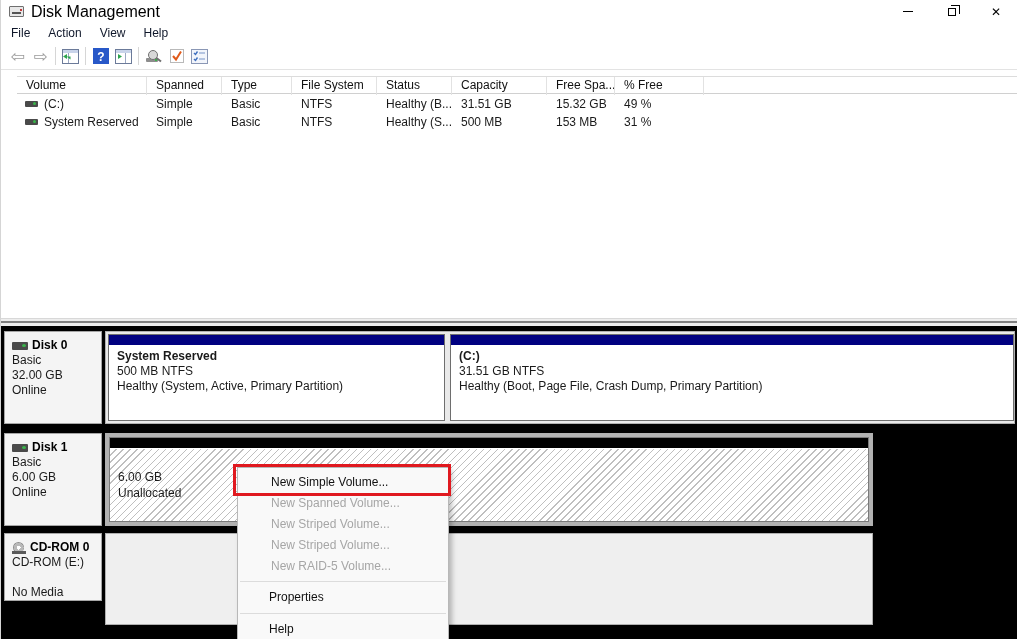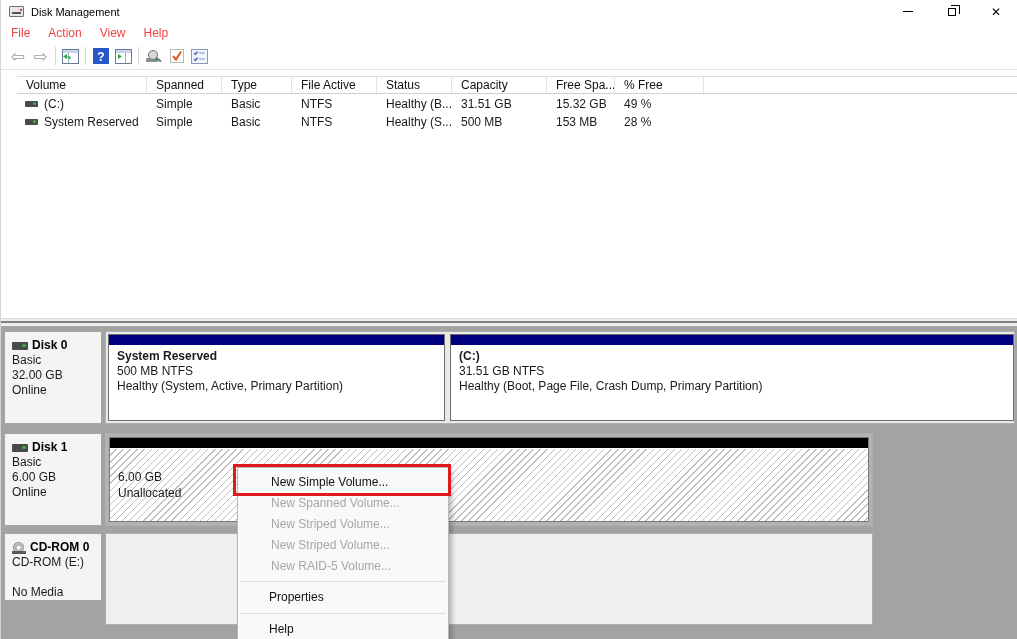--- a/index.html
+++ b/index.html
@@ -5,30 +5,30 @@
   * { margin:0; padding:0; box-sizing:border-box; }
   html,body { background:#fff; }
   body { font-family:"Liberation Sans","DejaVu Sans",sans-serif; font-size:12px; color:#1a1a1a; }
   #root { position:relative; width:1017px; height:639px; background:#fff; overflow:hidden; border-left:1px solid #d5d5d5; }
 
   
   .titlebar { position:absolute; left:0; top:0; width:1017px; height:23px; background:#fff; display:flex; align-items:center; }
   .app-icon { width:15px; height:11px; margin-left:8px; position:relative; background:#e8e8e8; border:1px solid #6f6f6f; border-radius:1px; }
   .app-icon::after { content:""; position:absolute; left:2px; bottom:2px; width:9px; height:2px; background:#555; }
   .app-icon::before { content:""; position:absolute; right:1px; top:2px; width:2px; height:2px; background:#c43b3b; }
-  .title-text { margin-left:7px; font-size:11px; color:#000; }
+  .title-text { margin-left:7px; font-size:16px; color:#000; }
   .win-controls { margin-left:auto; display:flex; height:23px; }
   .win-btn { width:44px; height:23px; display:flex; align-items:center; justify-content:center; color:#000; font-size:12px; }
   .min-glyph { width:10px; height:1px; background:#000; }
   .restore-glyph { width:8px; height:8px; border:1px solid #000; position:relative; background:#fff; }
   .restore-glyph::before { content:""; position:absolute; left:2px; top:-4px; width:8px; height:8px; border:1px solid #000; border-left:none; border-bottom:none; }
 
   
   .menubar { position:absolute; left:0; top:23px; width:1017px; height:20px; background:#fff; display:flex; align-items:center; padding-left:10px; }
-  .menu-item { padding:2px 9px 2px 0; margin-right:9px; color:#ef4444; }
+  .menu-item { padding:2px 9px 2px 0; margin-right:9px; color:#0f172a; }
 
   
   .toolbar { position:absolute; left:0; top:43px; width:1017px; height:27px; background:#fff; border-bottom:1px solid #e3e3e3; display:flex; align-items:center; padding-left:5px; }
   .tb-btn { width:23px; height:22px; display:flex; align-items:center; justify-content:center; }
   .tb-sep { width:1px; height:18px; background:#d6d6d6; margin:0 3px; }
   .arrow-glyph { font-size:17px; color:#9a9a9a; line-height:1; }
 
   
   .vol-list { position:absolute; left:16px; top:75px; width:1017px; height:243px; background:#fff; }
   .vl-header { position:absolute; left:0; top:1px; width:1017px; height:18px; border-top:1px solid #dcdcdc; border-bottom:1px solid #d0d0d0; background:#fff; }
@@ -37,21 +37,21 @@
   .vl-cell { position:absolute; top:0; height:18px; line-height:18px; padding-left:9px; white-space:nowrap; overflow:hidden; }
   .drive-glyph { position:absolute; left:8px; top:6px; width:13px; height:6px; background:#4a4a4a; border-radius:1px; }
   .drive-glyph::after { content:""; position:absolute; right:2px; top:1px; width:3px; height:3px; background:#39b54a; border-radius:50%; }
   .vl-cell.vol-name { padding-left:27px; }
 
   
   .splitter { position:absolute; left:0; top:318px; width:1017px; height:8px; background:#ededed; border-top:1px solid #d8d8d8; }
   .splitter::after { content:""; position:absolute; left:0; top:2px; width:1017px; height:2px; background:#7f7f7f; }
 
   
-  .disk-panel { position:absolute; left:0; top:326px; width:1017px; height:313px; background:#a3a3a3; }
+  .disk-panel { position:absolute; left:0; top:326px; width:1017px; height:313px; background:#000000; }
 
   .disk-hdr { position:absolute; background:#f4f4f4; border:1px solid #a6a6a6; padding:6px 7px; line-height:15px; }
   .disk-hdr .hdr-title { font-weight:bold; color:#000; display:flex; align-items:center; gap:4px; }
   .disk-glyph { width:16px; height:8px; background:#4a4a4a; border-radius:1px; position:relative; flex:none; }
   .disk-glyph::after { content:""; position:absolute; right:2px; top:2px; width:4px; height:3px; background:#39b54a; border-radius:50%; }
   .cd-glyph { width:14px; height:12px; position:relative; flex:none; }
   .cd-glyph::before { content:""; position:absolute; left:1px; top:0; width:11px; height:11px; border-radius:50%; background:radial-gradient(circle at 50% 50%, #fff 0 2px, #b9b9b9 2px 5px, #8f8f8f 5px); }
   .cd-glyph::after { content:""; position:absolute; left:0; bottom:0; width:14px; height:3px; background:#5a5a5a; }
 
   .graph-box { position:absolute; border:1px solid #b0b0b0; }
@@ -157,21 +157,21 @@
         <line x1="8" y1="10" x2="14" y2="10" stroke="#9fb3d8" stroke-width="1.5"></line>
       </svg>
     </div>
   </div>
 
   <div class="vol-list">
     <div class="vl-header">
       <div class="vl-hcell" style="left:0;width:130px">Volume</div>
       <div class="vl-hcell" style="left:130px;width:75px">Spanned</div>
       <div class="vl-hcell" style="left:205px;width:70px">Type</div>
-      <div class="vl-hcell" style="left:275px;width:85px">File Active</div>
+      <div class="vl-hcell" style="left:275px;width:85px">File System</div>
       <div class="vl-hcell" style="left:360px;width:75px">Status</div>
       <div class="vl-hcell" style="left:435px;width:95px">Capacity</div>
       <div class="vl-hcell" style="left:530px;width:68px">Free Spa...</div>
       <div class="vl-hcell" style="left:598px;width:89px">% Free</div>
     </div>
 
     <div class="vl-row" style="top:20px">
       <span class="drive-glyph"></span>
       <div class="vl-cell vol-name" style="left:0;width:130px">(C:)</div>
       <div class="vl-cell" style="left:130px;width:75px">Simple</div>
@@ -185,21 +185,21 @@
 
     <div class="vl-row" style="top:38px">
       <span class="drive-glyph"></span>
       <div class="vl-cell vol-name" style="left:0;width:130px">System Reserved</div>
       <div class="vl-cell" style="left:130px;width:75px">Simple</div>
       <div class="vl-cell" style="left:205px;width:70px">Basic</div>
       <div class="vl-cell" style="left:275px;width:85px">NTFS</div>
       <div class="vl-cell" style="left:360px;width:75px">Healthy (S...</div>
       <div class="vl-cell" style="left:435px;width:95px">500 MB</div>
       <div class="vl-cell" style="left:530px;width:68px">153 MB</div>
-      <div class="vl-cell" style="left:598px;width:89px">28 %</div>
+      <div class="vl-cell" style="left:598px;width:89px">31 %</div>
     </div>
   </div>
 
   <div class="splitter"></div>
 
   <div class="disk-panel">
 
     <div class="disk-hdr" style="left:3px; top:5px; width:98px; height:93px;">
       <div class="hdr-title">
           <span class="disk-glyph"></span>

